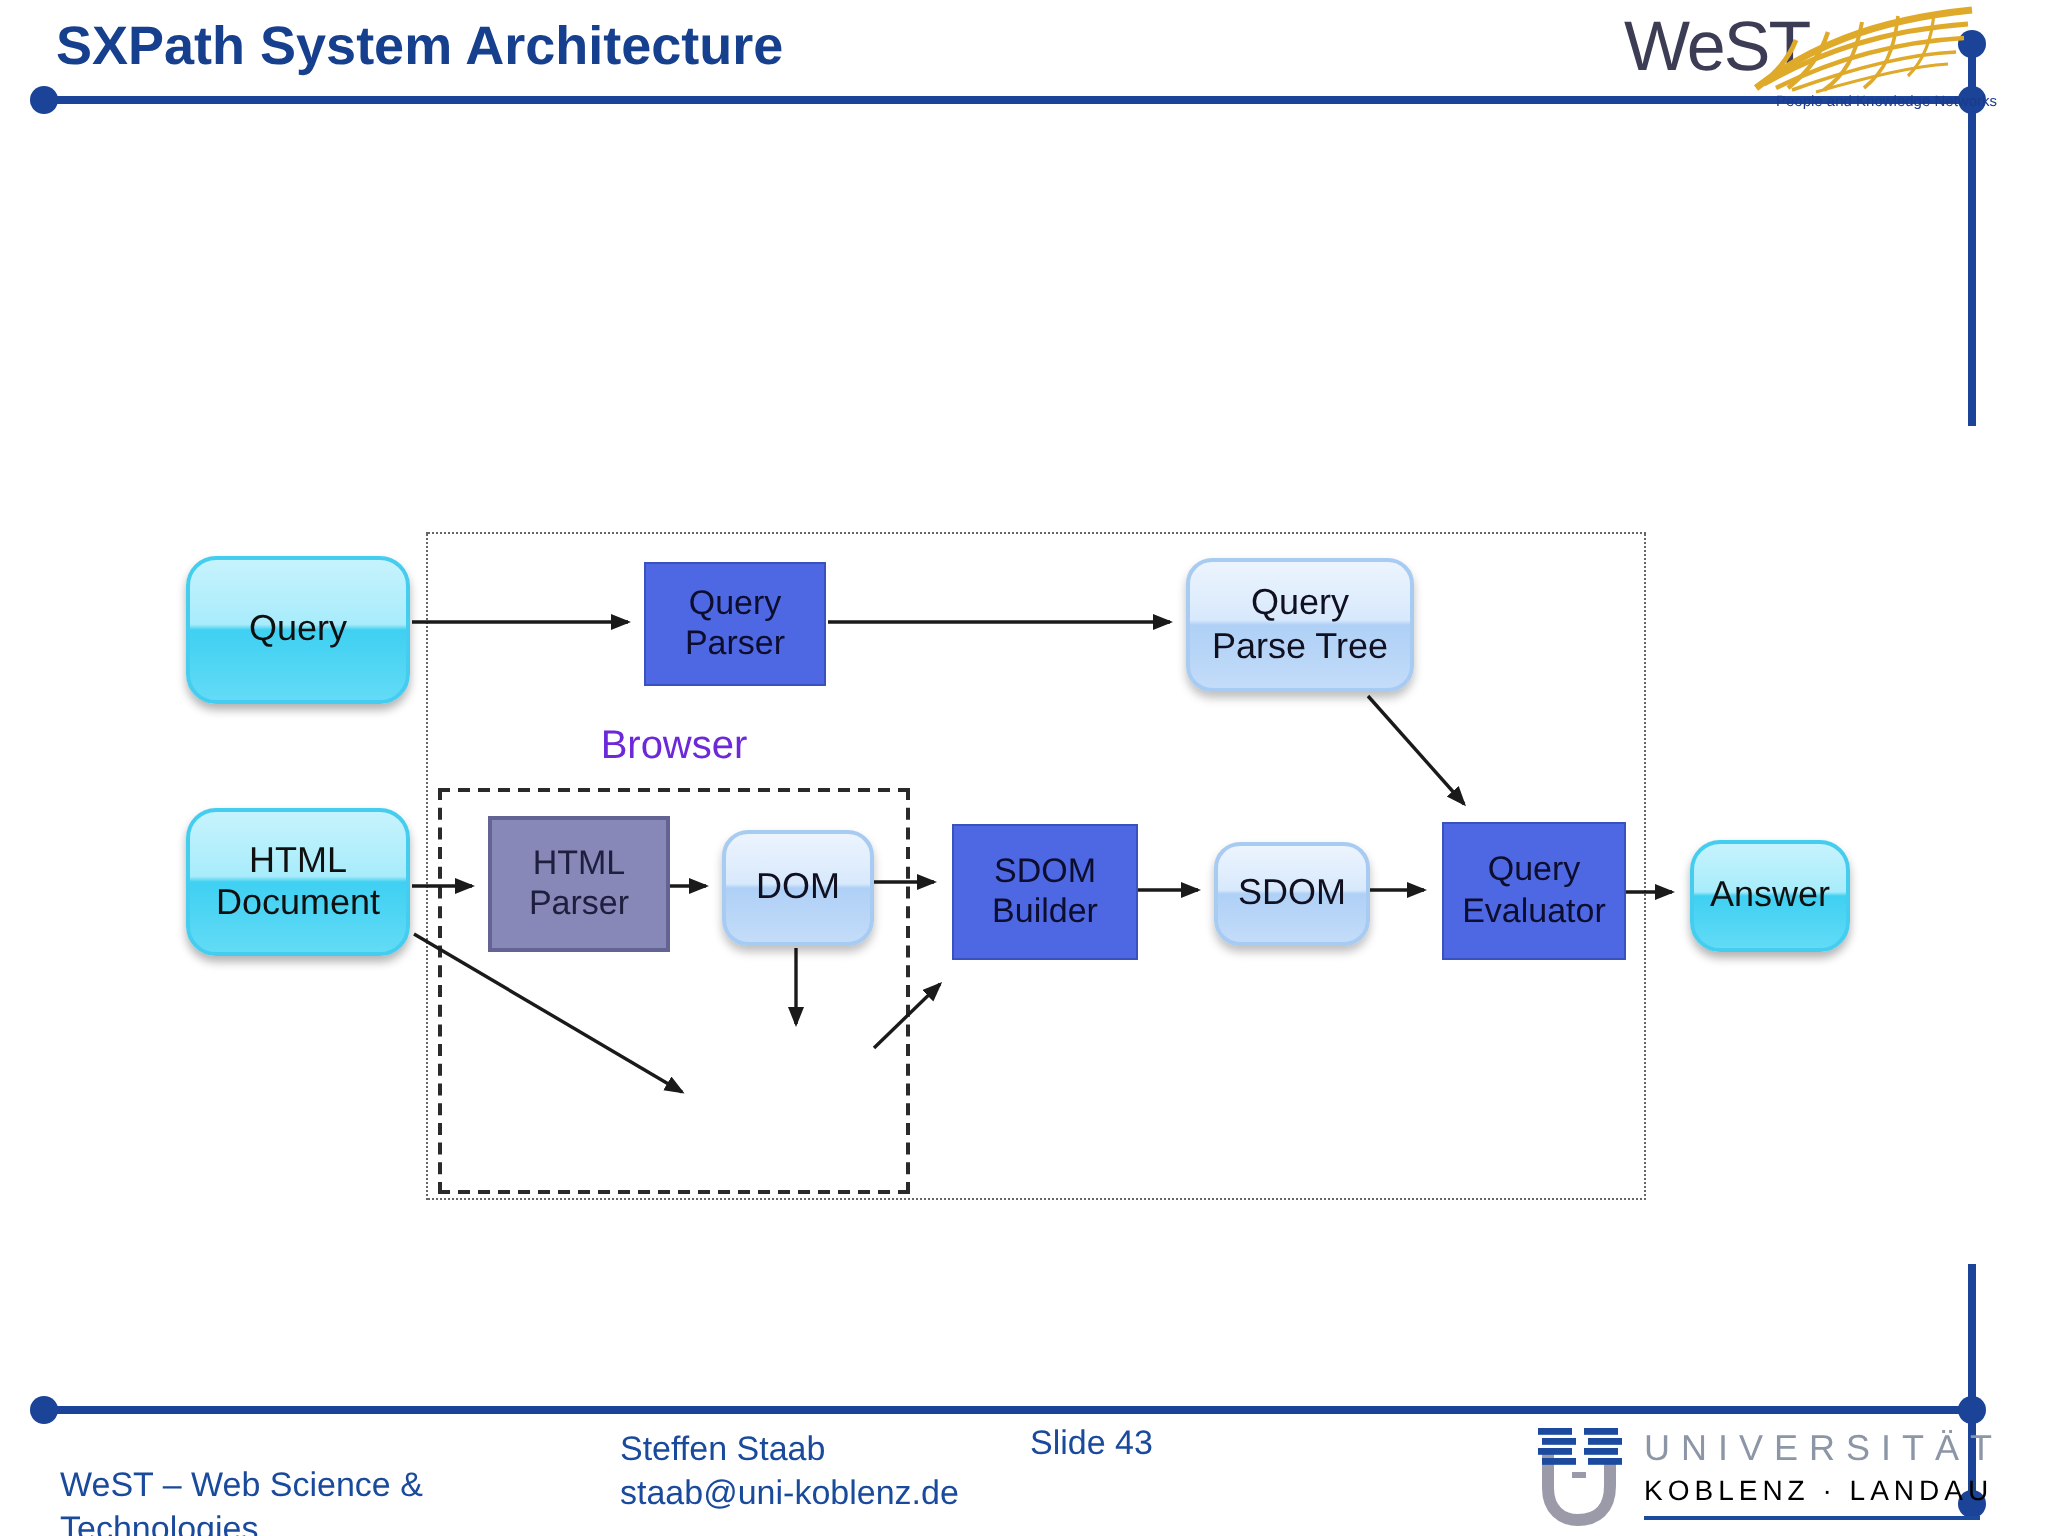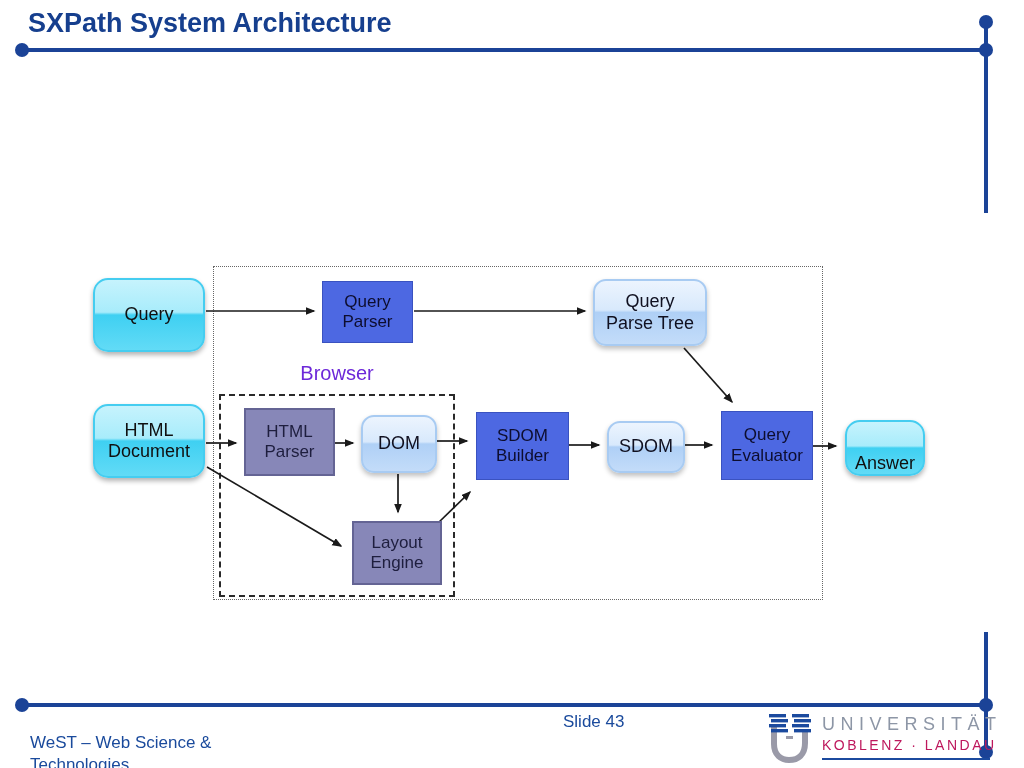--- a/index.html
+++ b/index.html
@@ -45,34 +45,52 @@
   .node-slate { background:#8787b8; border:2px solid #646494; color:#1e1e3e; }
 
   .arrows { position:absolute; left:0; top:0; pointer-events:none; }
 
   
   .footer-text { position:absolute; font-size:17px; line-height:1.3; color:#1a4a9c; white-space:pre-line; }
   .uni-logo { position:absolute; left:766px; top:708px; width:226px; height:58px; }
   .uni-glyph { position:absolute; left:0; top:2px; }
   .uni-text { position:absolute; left:56px; top:6px; width:168px; border-bottom:2px solid #1b4a9e; padding-bottom:5px; }
   .uni-line1 { font-size:18px; color:#8d96a6; letter-spacing:5.5px; white-space:nowrap; }
-  .uni-line2 { font-size:14px; color:#be185d; letter-spacing:2.5px; margin-top:2px; white-space:nowrap; }
+  .uni-line2 { font-size:14px; color:#000000; letter-spacing:2.5px; margin-top:2px; white-space:nowrap; }
 </style>
 </head>
 <body>
 
 <div class="slide">
 
   <h1 class="title">SXPath System Architecture</h1>
   <div class="hline" style="left:20px; top:48px; width:966px;"></div>
   <div class="dot" style="left:15px; top:43px;"></div>
   <div class="vline" style="left:984px; top:20px; height:193px;"></div>
   <div class="dot" style="left:979px; top:15px;"></div>
   <div class="dot" style="left:979px; top:43px;"></div>
 
+  <div class="west-logo">
+    <span class="west-text">WeST</span>
+    <svg class="west-net" width="116" height="46" viewBox="0 0 116 46">
+      <g fill="none" stroke="#dfa92a">
+        <path d="M4,42 C30,22 62,8 112,3" stroke-width="3.4"></path>
+        <path d="M8,40 C36,24 68,13 110,10" stroke-width="2.6"></path>
+        <path d="M14,42 C42,28 74,19 108,17" stroke-width="2.2"></path>
+        <path d="M22,43 C50,33 80,25 104,24" stroke-width="1.8"></path>
+        <path d="M34,44 C58,37 84,31 100,30" stroke-width="1.5"></path>
+        <path d="M6,41 C14,34 20,28 24,18" stroke-width="2.4"></path>
+        <path d="M20,42 C30,34 36,26 40,14" stroke-width="2.2"></path>
+        <path d="M38,43 C48,36 54,26 57,9" stroke-width="2"></path>
+        <path d="M58,42 C68,34 73,24 75,6" stroke-width="1.8"></path>
+        <path d="M80,36 C88,28 92,18 93,4" stroke-width="1.6"></path>
+      </g>
+    </svg>
+    <div class="west-tagline">People and Knowledge Networks</div>
+  </div>
 
   <div class="system-boundary"></div>
   <div class="browser-box"></div>
   <div class="browser-label">Browser</div>
 
   <svg class="arrows" width="1024" height="768" viewBox="0 0 1024 768">
     <defs>
       <marker id="arr" markerWidth="11" markerHeight="9" refX="8.5" refY="4" orient="auto" markerUnits="userSpaceOnUse">
         <path d="M0,0 L10,4 L0,8 z" fill="#1a1a1a"></path>
       </marker>
@@ -119,37 +137,35 @@
       <span>SDOM
 Builder</span>
     </div>
   <div class="node node-lightblue" style="left:607px; top:421px; width:78px; height:52px;">
       <span>SDOM</span>
     </div>
   <div class="node node-blue" style="left:721px; top:411px; width:92px; height:69px;">
       <span>Query
 Evaluator</span>
     </div>
-  <div class="node node-cyan" style="left:845px; top:420px; width:80px; height:56px;align-items:flex-end;">
+  <div class="node node-cyan" style="left:845px; top:420px; width:80px; height:56px;">
       <span>Answer</span>
-    </div>
-  <div class="node node-slate" style="left:352px; top:521px; width:90px; height:64px;">
-      <span>Layout
-Engine</span>
     </div>
 
   <div class="hline" style="left:20px; top:703px; width:966px;"></div>
   <div class="dot" style="left:15px; top:698px;"></div>
   <div class="vline" style="left:984px; top:632px; height:121px;"></div>
   <div class="dot" style="left:979px; top:698px;"></div>
   <div class="dot" style="left:979px; top:745px;"></div>
 
   <div class="footer-text" style="left:30px; top:732px;">WeST – Web Science &amp;
 Technologies</div>
-  <div class="footer-text" style="left:563px; top:711px;">Slide 43</div>
+  <div class="footer-text" style="left:310px; top:714px;">Steffen Staab
+staab@uni-koblenz.de</div>
+  <div class="footer-text" style="left:515px; top:711px;">Slide 43</div>
 
   <div class="uni-logo">
     <svg class="uni-glyph" width="48" height="54" viewBox="0 0 48 54">
       <path d="M8,14 L8,34 C8,45 15,50 23,50 C32,50 39,45 39,33 L39,22" fill="none" stroke="#9a9aa8" stroke-width="6"></path>
       <g fill="#1b4a9e">
         <rect x="3" y="4" width="17" height="3.4"></rect>
         <rect x="5" y="9" width="17" height="3.4"></rect>
         <rect x="3" y="14" width="17" height="3.4"></rect>
         <rect x="5" y="19" width="17" height="3.4"></rect>
         <rect x="26" y="4" width="17" height="3.4"></rect>

